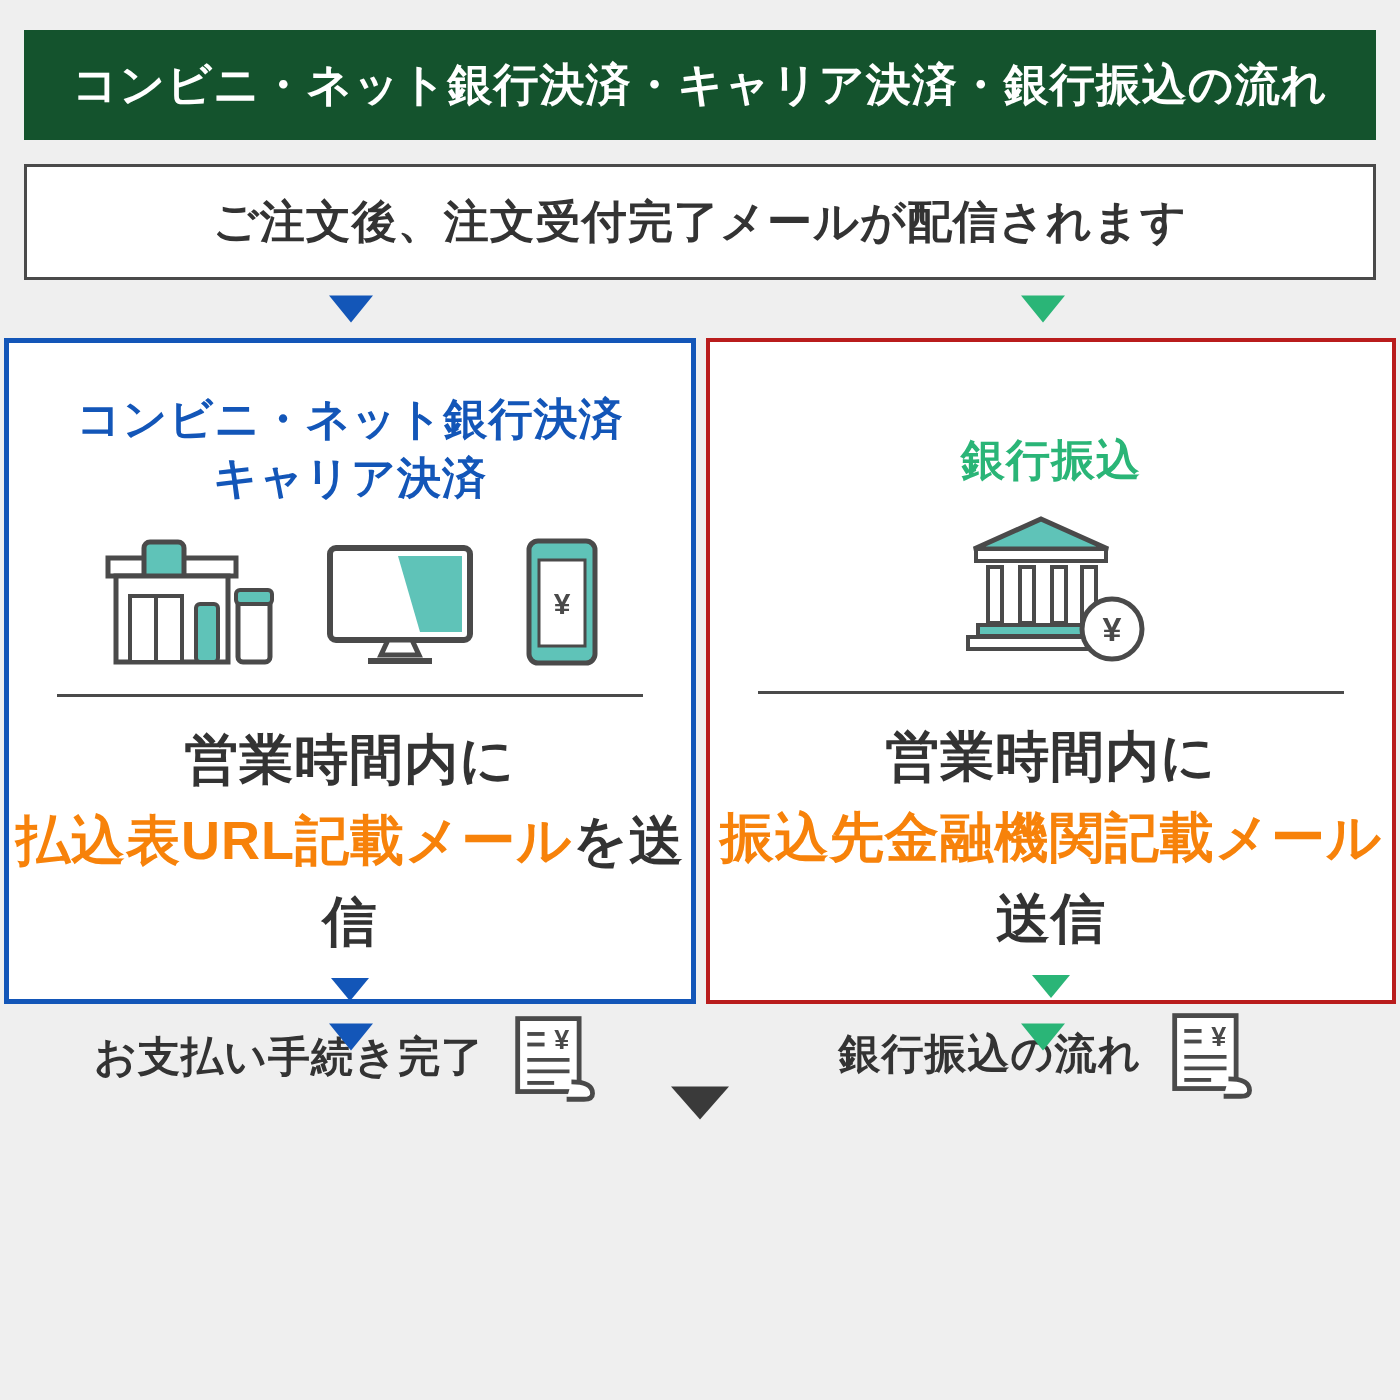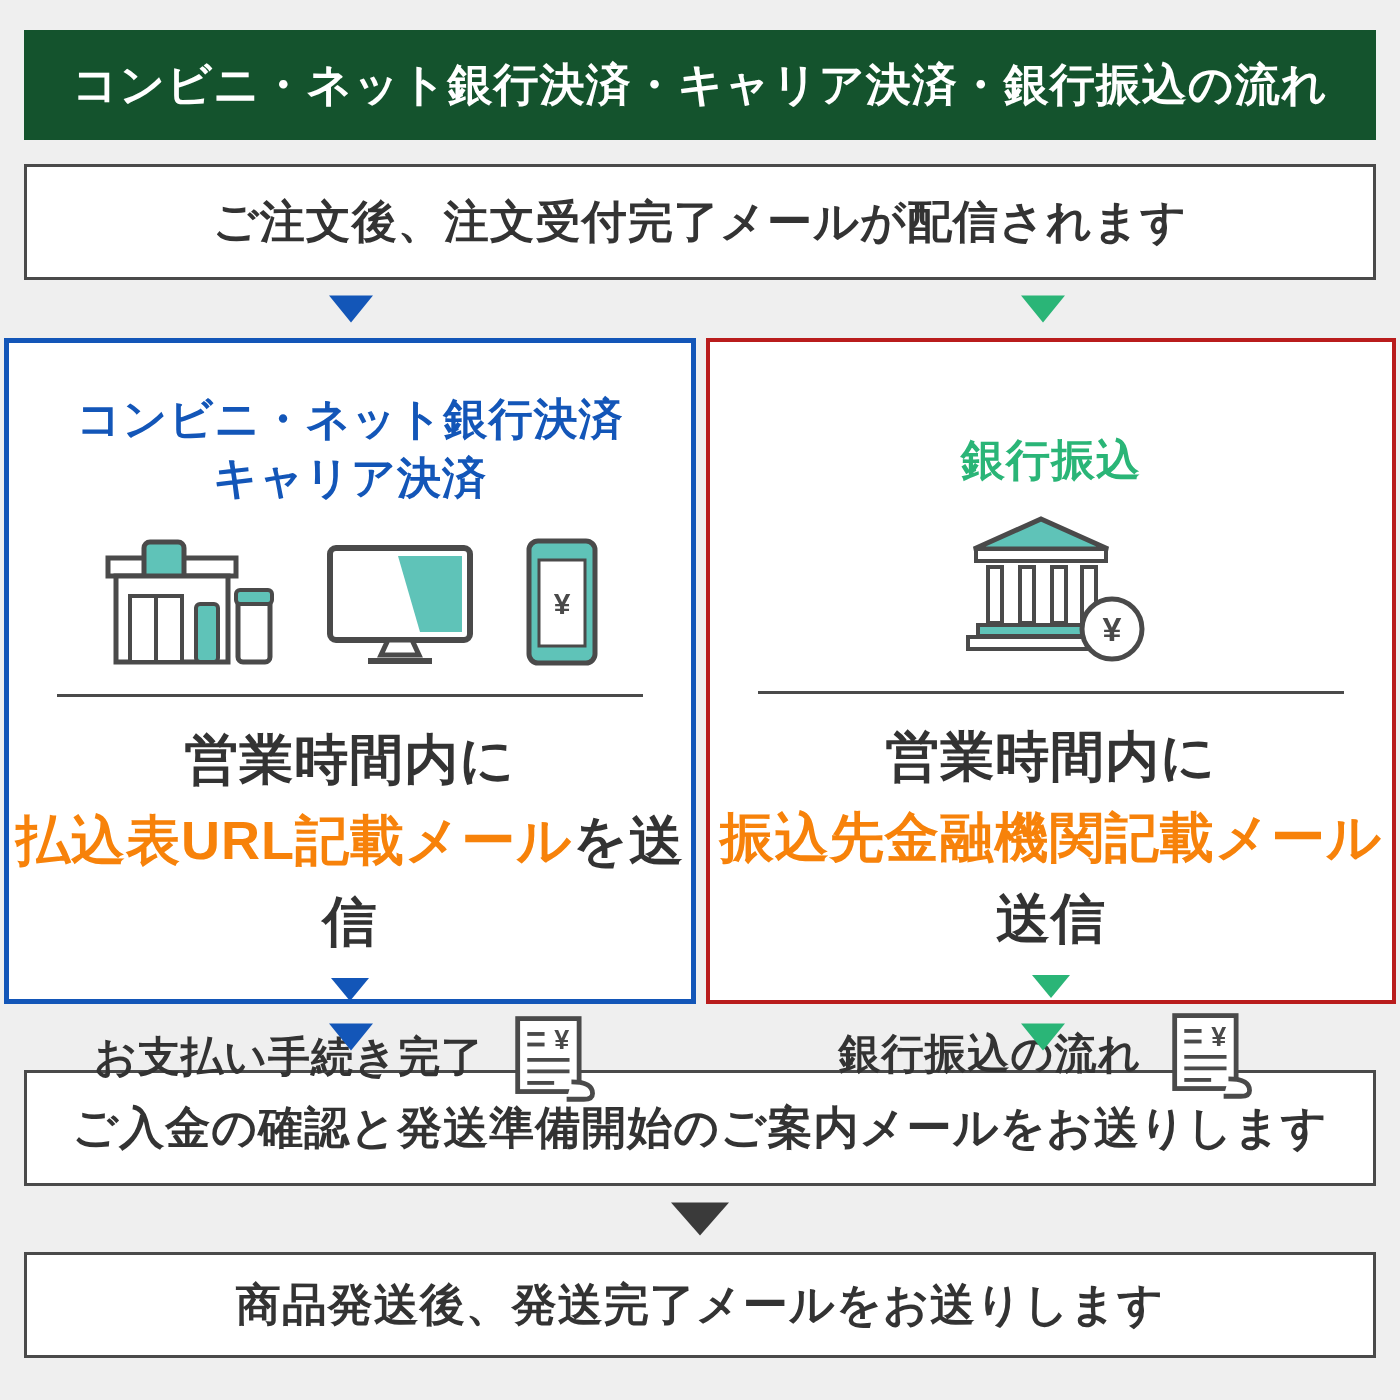--- a/index.html
+++ b/index.html
@@ -207,25 +207,19 @@
         </svg>
       </div>
     </section>
   </div>
 
   <div class="arrow-row arrow-row-bottom">
     <span class="tri tri-blue pos-left"></span>
     <span class="tri tri-green pos-right"></span>
   </div>
 
-  <div class="step-box" style="margin-top:0;">
-    <span class="step-text">ご入金の確認と発送準備開始のご案内メールをお送りします</span>
-  </div>
 
   <div class="arrow-row arrow-row-bottom">
     <span class="tri tri-dark tri-big pos-center"></span>
   </div>
 
-  <div class="step-box" style="margin-top:0; height:106px;">
-    <span class="step-text">商品発送後、発送完了メールをお送りします</span>
-  </div>
 
 </div>
 
 </body></html>

